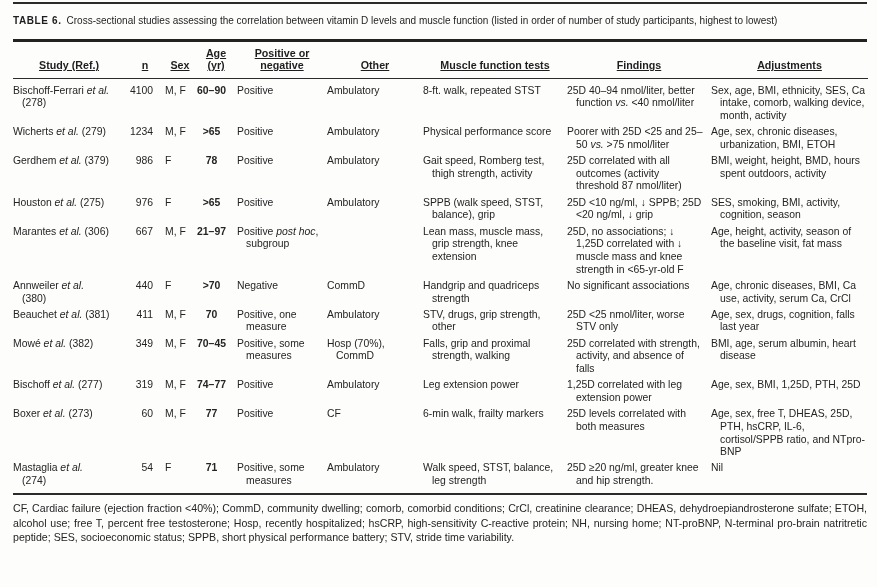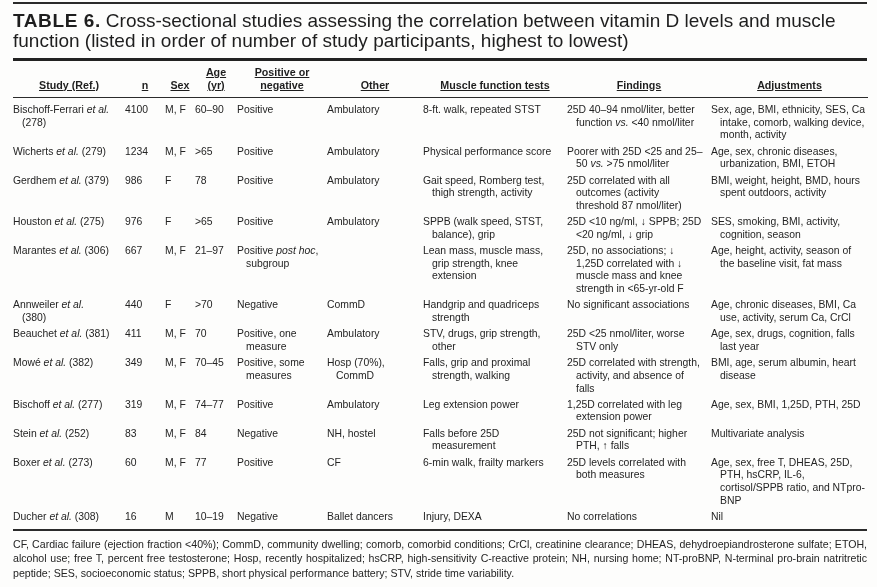--- a/index.html
+++ b/index.html
@@ -8,21 +8,21 @@
     width:877px; height:587px;
     box-sizing:border-box;
     background:#fdfdfc;
     color:#222222;
     font-family:"Liberation Sans", sans-serif;
     padding:0 10px 0 13px;
     overflow:hidden;
   }
   .rule-top { height:2px; background:#2b2b2b; margin-top:2px; }
   .title {
-    font-size:19px;
+    font-size:10px;
     line-height:19.5px;
     margin:7px 0 8px 0;
     color:#1e1e1e;
   }
   .title-label { font-weight:bold; letter-spacing:0.6px; margin-right:5px; }
   .rule-thick { height:3px; background:#222222; }
 
   table.studies {
     width:100%;
     border-collapse:collapse;
@@ -43,22 +43,22 @@
   tbody td {
     font-size:10.4px;
     line-height:12.7px;
     vertical-align:top;
     padding:3.5px 8px 0 0;
     white-space:pre-line;
     color:#242424;
   }
   tbody tr:first-child td { padding-top:6px; }
   td.hang { padding-left:9px; text-indent:-9px; }
-  td.num  { padding-right:12px; white-space:nowrap; }
-  td.age  { text-align:left; padding-right:9px;  white-space:nowrap; }
+  td.num  { text-align:right; padding-right:12px; white-space:nowrap; }
+  td.age  { text-align:center; padding-right:9px;  white-space:nowrap;font-weight:bold; }
   td.last { padding-right:0; }
   .rule-bottom { height:2px; background:#2b2b2b; margin-top:5px; }
   .footnote {
     font-size:10.6px;
     line-height:14.8px;
     margin-top:6px;
     text-align:justify;
     color:#242424;
   }
 </style>
@@ -198,50 +198,41 @@
           <td class="num">319</td>
           <td class="hang">M, F</td>
           <td class="age">74–77</td>
           <td class="hang">Positive</td>
           <td class="hang">Ambulatory</td>
           <td class="hang">Leg extension power</td>
           <td class="hang">1,25D correlated with leg extension power</td>
           <td class="hang last">Age, sex, BMI, 1,25D, PTH, 25D</td>
         </tr>
         <tr>
-          <td class="hang">Stein <i>et al.</i> (252)</td>
-          <td class="num">83</td>
-          <td class="hang">M, F</td>
-          <td class="age">84</td>
-          <td class="hang">Negative</td>
-          <td class="hang">NH, hostel</td>
-          <td class="hang">Falls before 25D measurement</td>
-          <td class="hang">25D not significant; higher PTH, ↑ falls</td>
-          <td class="hang last">Multivariate analysis</td>
-        </tr>
-        <tr>
           <td class="hang">Boxer <i>et al.</i> (273)</td>
           <td class="num">60</td>
           <td class="hang">M, F</td>
           <td class="age">77</td>
           <td class="hang">Positive</td>
           <td class="hang">CF</td>
           <td class="hang">6-min walk, frailty markers</td>
           <td class="hang">25D levels correlated with both measures</td>
           <td class="hang last">Age, sex, free T, DHEAS, 25D, PTH, hsCRP, IL-6, cortisol/SPPB ratio, and NTpro-BNP</td>
         </tr>
         <tr>
-          <td class="hang">Ducher <i>et al.</i> (308)</td>
-          <td class="num">16</td>
-          <td class="hang">M</td>
-          <td class="age">10–19</td>
-          <td class="hang">Negative</td>
-          <td class="hang">Ballet dancers</td>
-          <td class="hang">Injury, DEXA</td>
-          <td class="hang">No correlations</td>
+          <td class="hang">Mastaglia <i>et al.</i>
+(274)</td>
+          <td class="num">54</td>
+          <td class="hang">F</td>
+          <td class="age">71</td>
+          <td class="hang">Positive, some
+measures</td>
+          <td class="hang">Ambulatory</td>
+          <td class="hang">Walk speed, STST, balance, leg strength</td>
+          <td class="hang">25D ≥20 ng/ml, greater knee and hip strength.</td>
           <td class="hang last">Nil</td>
         </tr>
       </tbody>
   </table>
 
   <div class="rule-bottom"></div>
 
   <div class="footnote">CF, Cardiac failure (ejection fraction &lt;40%); CommD, community dwelling; comorb, comorbid conditions; CrCl, creatinine clearance; DHEAS, dehydroepiandrosterone sulfate; ETOH, alcohol use; free T, percent free testosterone; Hosp, recently hospitalized; hsCRP, high-sensitivity C-reactive protein; NH, nursing home; NT-proBNP, N-terminal pro-brain natritretic peptide; SES, socioeconomic status; SPPB, short physical performance battery; STV, stride time variability.</div>
 </div>
 

